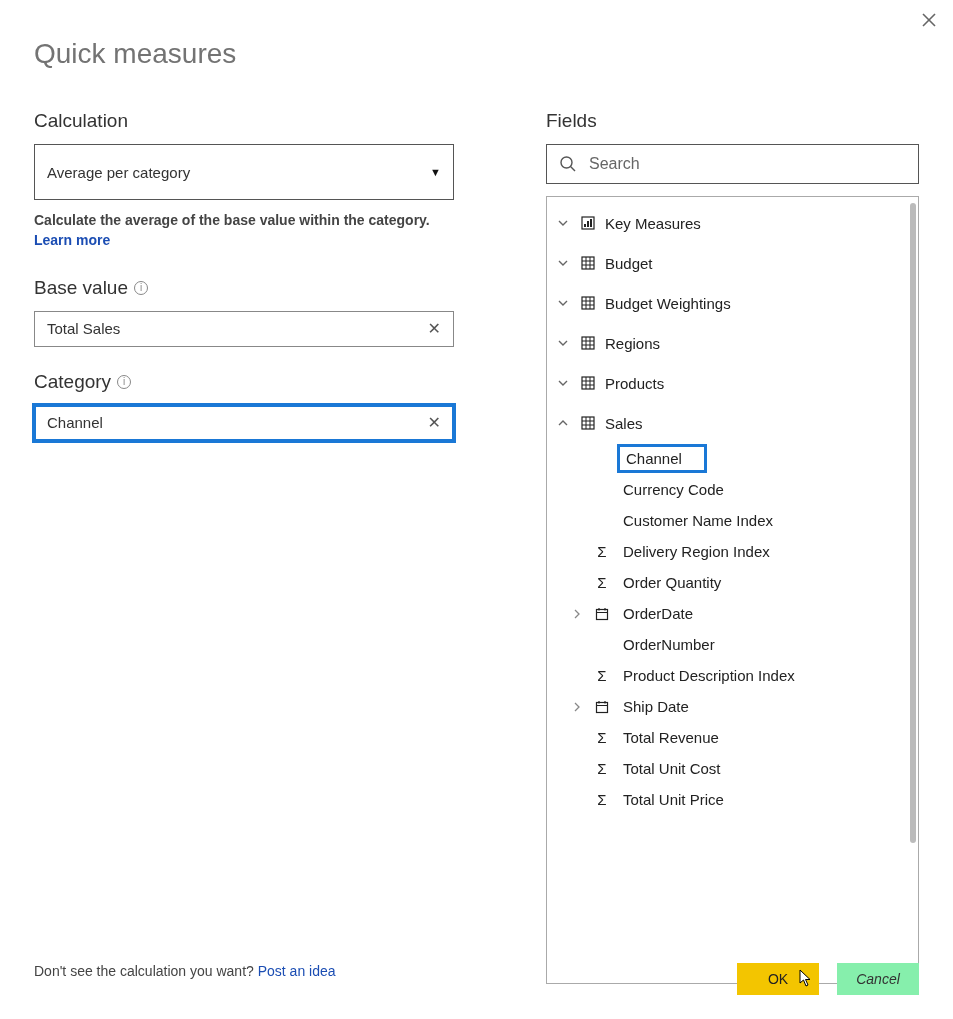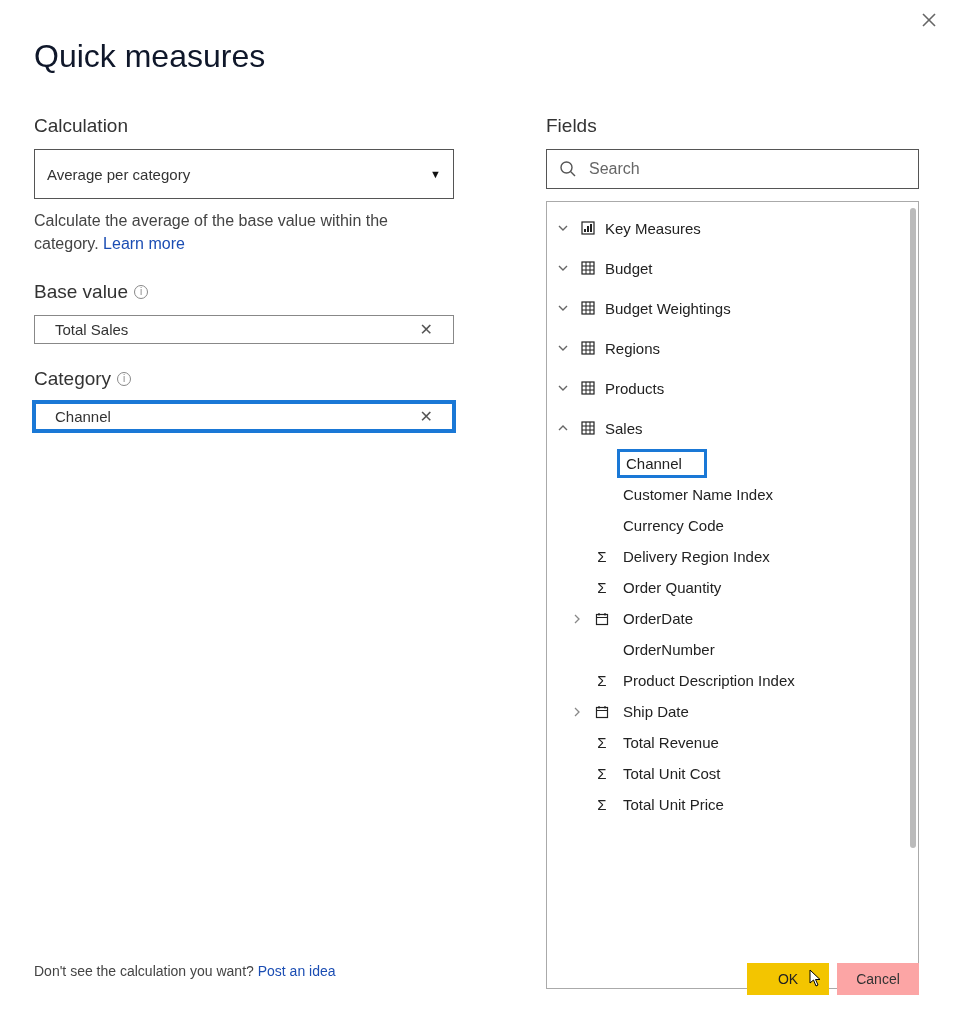--- a/index.html
+++ b/index.html
@@ -16,23 +16,23 @@
   .close-x {
     position: absolute;
     top: 12px;
     right: 16px;
     font-size: 20px;
     color: #666;
     cursor: pointer;
     line-height: 1;
   }
   h1.title {
-    font-size: 32px;
+    font-size: 28px;
     font-weight: 400;
-    color: #0f172a;
+    color: #737373;
     margin: 8px 0 40px 0;
   }
   .columns {
     display: flex;
     gap: 92px;
   }
   .col-left { width: 420px; }
   .col-right { flex: 1; }
   .section-label {
     font-size: 19px;
@@ -48,46 +48,47 @@
     border: 1px solid #888;
     border-radius: 50%;
     color: #888;
     align-items: center;
     justify-content: center;
     font-size: 10px;
     line-height: 1;
   }
   .select-box {
     border: 1px solid #555;
-    height: 50px;
+    height: 56px;
     display: flex;
     align-items: center;
     padding: 0 12px;
     justify-content: space-between;
     font-size: 15px;
     color: #333;
     cursor: pointer;
   }
   .dropdown-arrow {
     font-size: 11px;
     color: #111;
   }
   .help-text {
-    font-size: 16px;
+    font-size: 14px;
     color: #444;
     margin: 10px 0 26px 0;
     line-height: 1.45;
+    font-weight: bold;
   }
   .help-text a { color: #1b4db3; text-decoration: none; cursor: pointer; }
   .field-box {
     border: 1px solid #888;
-    height: 29px;
-    display: flex;
-    align-items: center;
-    padding: 0 20px;
+    height: 36px;
+    display: flex;
+    align-items: center;
+    padding: 0 12px;
     justify-content: space-between;
     font-size: 15px;
     color: #333;
     margin-bottom: 24px;
   }
   .field-box .clear { color: #555; cursor: pointer; font-size: 16px; }
   .highlighted {
     outline: 4px solid #1a78d6;
     outline-offset: -2px;
   }
@@ -167,32 +168,32 @@
     bottom: 24px;
     display: flex;
     align-items: flex-start;
     justify-content: space-between;
   }
   .footer-text {
     font-size: 14px;
     color: #444;
   }
   .footer-text a { color: #1b4db3; text-decoration: none; cursor: pointer;}
-  .buttons { display: flex; gap: 8px; align-items: center; padding-left: 39px; }
+  .buttons { display: flex; gap: 18px; align-items: center; padding-left: 39px; }
   .btn {
     height: 32px;
     min-width: 82px;
     padding: 0 16px;
     font-size: 14px;
     border: none;
     cursor: pointer;
     position: relative;
   }
   .btn-ok { background: #f3c500; color: #222; }
-  .btn-cancel { background: #fca5a5; color: #333; }
+  .btn-cancel { background: #86efac; color: #333; font-style: italic; }
   .cursor-img {
     position: absolute;
     right: 6px;
     top: 6px;
     font-size: 16px;
     color: #000;
     pointer-events: none;
   }
   svg { display:block; }
 </style>
@@ -356,26 +357,26 @@
       </div>
 
       <div class="tree-row child-row">
         <span class="chev"></span>
         <span class="ticon"></span>
         <span class="child-label"><span class="hl-field">Channel</span></span>
       </div>
       <div class="tree-row child-row">
         <span class="chev"></span>
         <span class="ticon"></span>
+        <span class="child-label">Currency Code</span>
+      </div>
+      <div class="tree-row child-row">
+        <span class="chev"></span>
+        <span class="ticon"></span>
         <span class="child-label">Customer Name Index</span>
-      </div>
-      <div class="tree-row child-row">
-        <span class="chev"></span>
-        <span class="ticon"></span>
-        <span class="child-label">Currency Code</span>
       </div>
       <div class="tree-row child-row">
         <span class="chev"></span>
         <span class="ticon sigma">Σ</span>
         <span class="child-label">Delivery Region Index</span>
       </div>
       <div class="tree-row child-row">
         <span class="chev"></span>
         <span class="ticon sigma">Σ</span>
         <span class="child-label">Order Quantity</span>

